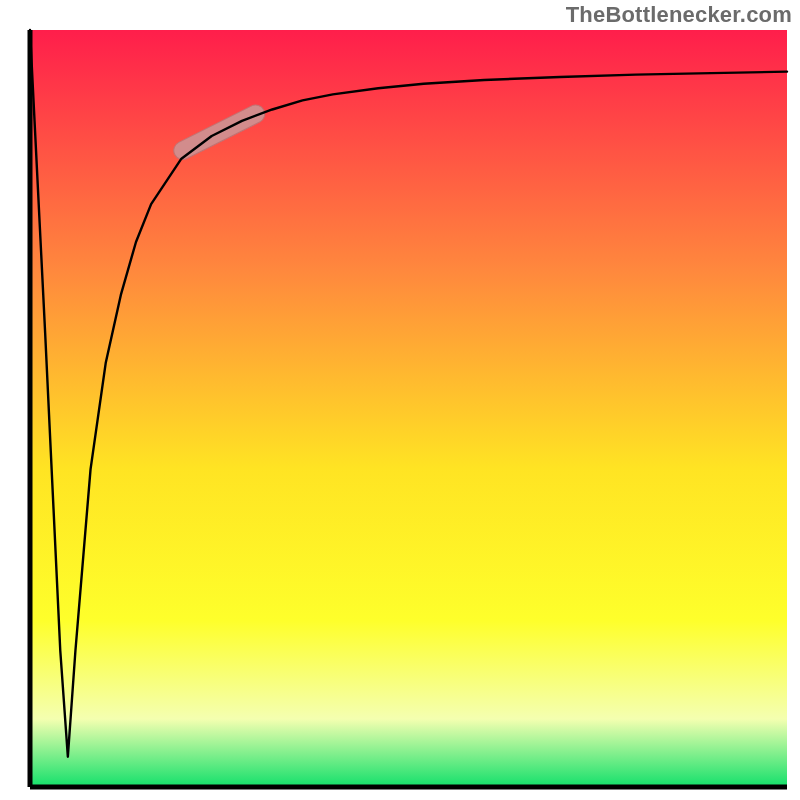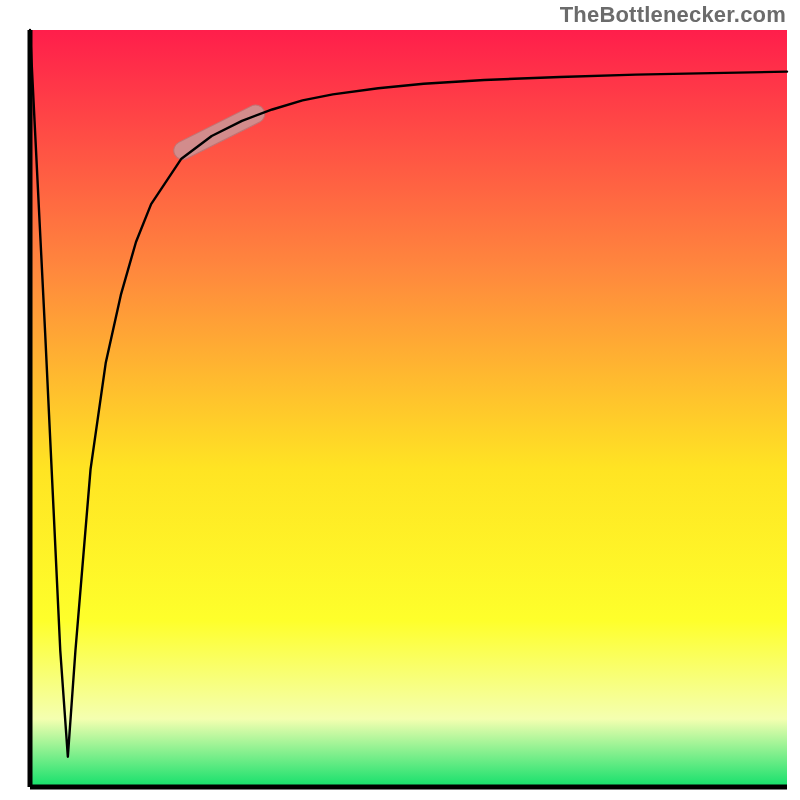--- a/index.html
+++ b/index.html
@@ -12,21 +12,21 @@
     overflow: hidden;
   }
   .wrap {
     position: relative;
     width: 800px;
     height: 800px;
   }
   .attribution {
     position: absolute;
     top: 2px;
-    right: 14px;
+    right: 8px;
     font-size: 22px;
     font-weight: bold;
     color: #6b6b6b;
     letter-spacing: 0.2px;
   }
   svg.chart {
     position: absolute;
     left: 0;
     top: 0;
     width: 800px;

